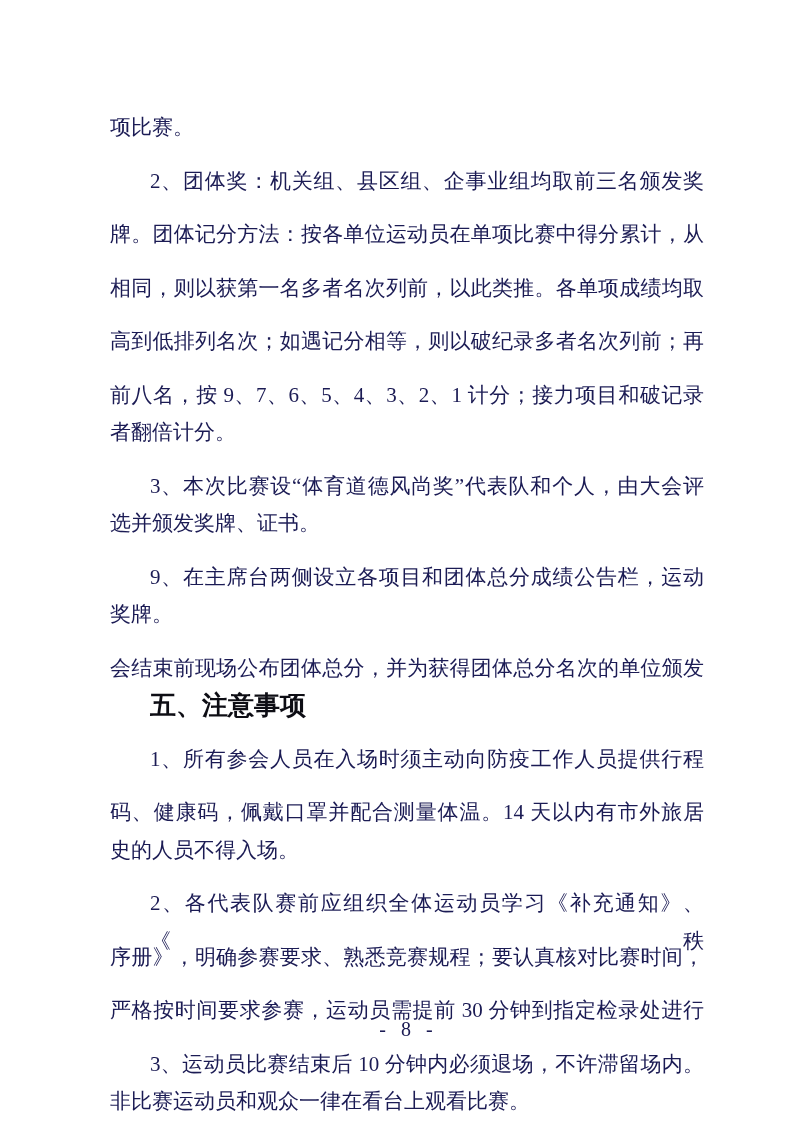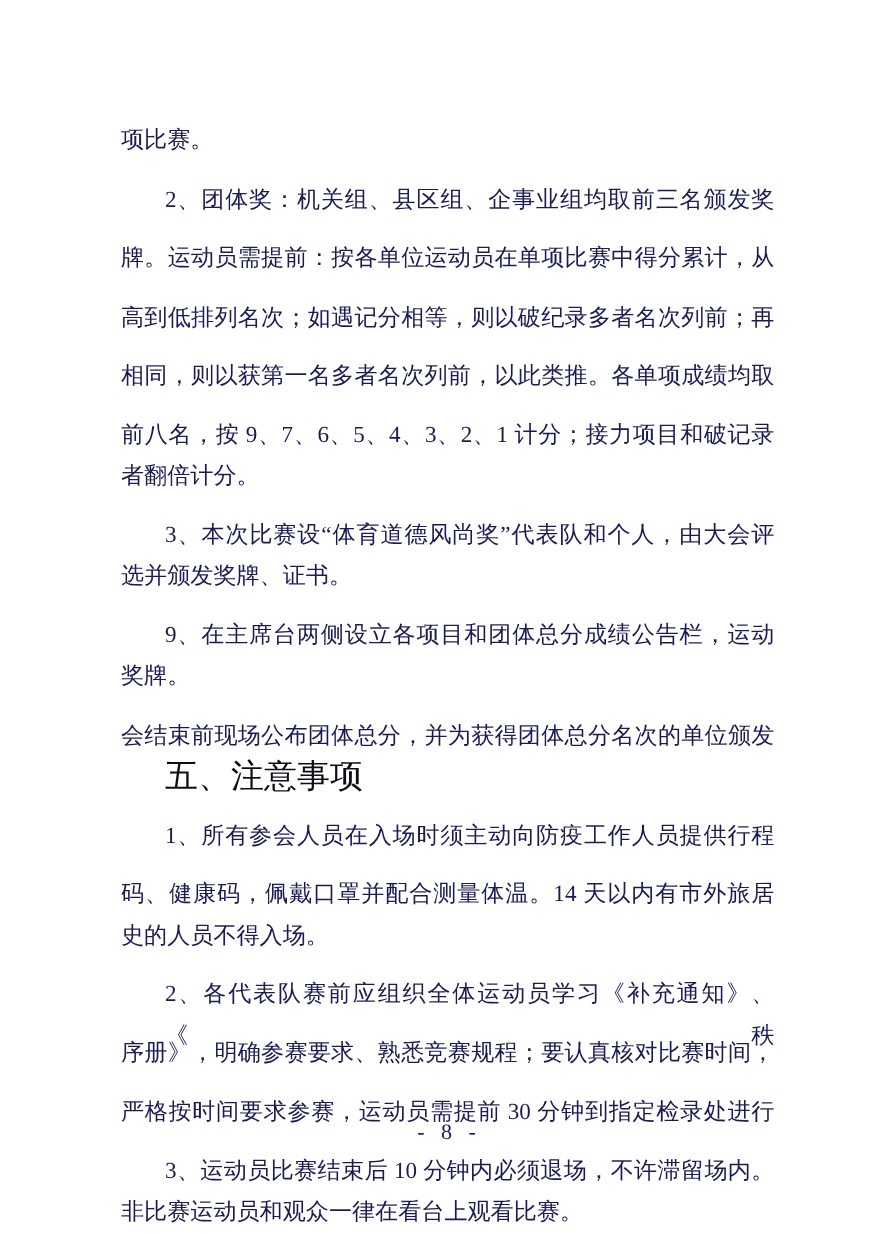--- a/index.html
+++ b/index.html
@@ -39,22 +39,22 @@
     text-align:justify;
     text-align-last:justify;
     text-justify:inter-character;
     margin-top:16px;
   }
   .line.indent{
     padding-left:42px;
   }
   .line.heading{
     font-family:"Liberation Sans","DejaVu Sans",sans-serif;
-    font-weight:normal;
-    font-size:30px;
+    font-weight:bold;
+    font-size:26px;
     color:var(--heading-color);
   }
   .footer{
     position:absolute;
     left:102px;top:1008px;
     width:602px;
     text-align:center;
     font-size:20px;
     line-height:30px;
     letter-spacing:2px;
@@ -62,23 +62,23 @@
     color:var(--text-color);
   }
 </style>
 </head>
 <body>
 
 <div class="page">
   <div class="doc-body">
       <div class="line">项比赛。</div>
       <div class="line fill indent">2、团体奖：机关组、县区组、企事业组均取前三名颁发奖</div>
-      <div class="line fill">牌。运动员需提前：按各单位运动员在单项比赛中得分累计，从</div>
+      <div class="line fill">牌。团体记分方法：按各单位运动员在单项比赛中得分累计，从</div>
+      <div class="line fill">相同，则以获第一名多者名次列前，以此类推。各单项成绩均取</div>
       <div class="line fill">高到低排列名次；如遇记分相等，则以破纪录多者名次列前；再</div>
-      <div class="line fill">相同，则以获第一名多者名次列前，以此类推。各单项成绩均取</div>
       <div class="line fill">前八名，按 9、7、6、5、4、3、2、1 计分；接力项目和破记录</div>
       <div class="line">者翻倍计分。</div>
       <div class="line fill indent">3、本次比赛设“体育道德风尚奖”代表队和个人，由大会评</div>
       <div class="line">选并颁发奖牌、证书。</div>
       <div class="line fill indent">9、在主席台两侧设立各项目和团体总分成绩公告栏，运动</div>
       <div class="line">奖牌。</div>
       <div class="line fill">会结束前现场公布团体总分，并为获得团体总分名次的单位颁发</div>
       <div class="line heading indent">五、注意事项</div>
       <div class="line fill indent">1、所有参会人员在入场时须主动向防疫工作人员提供行程</div>
       <div class="line fill">码、健康码，佩戴口罩并配合测量体温。14 天以内有市外旅居</div>

